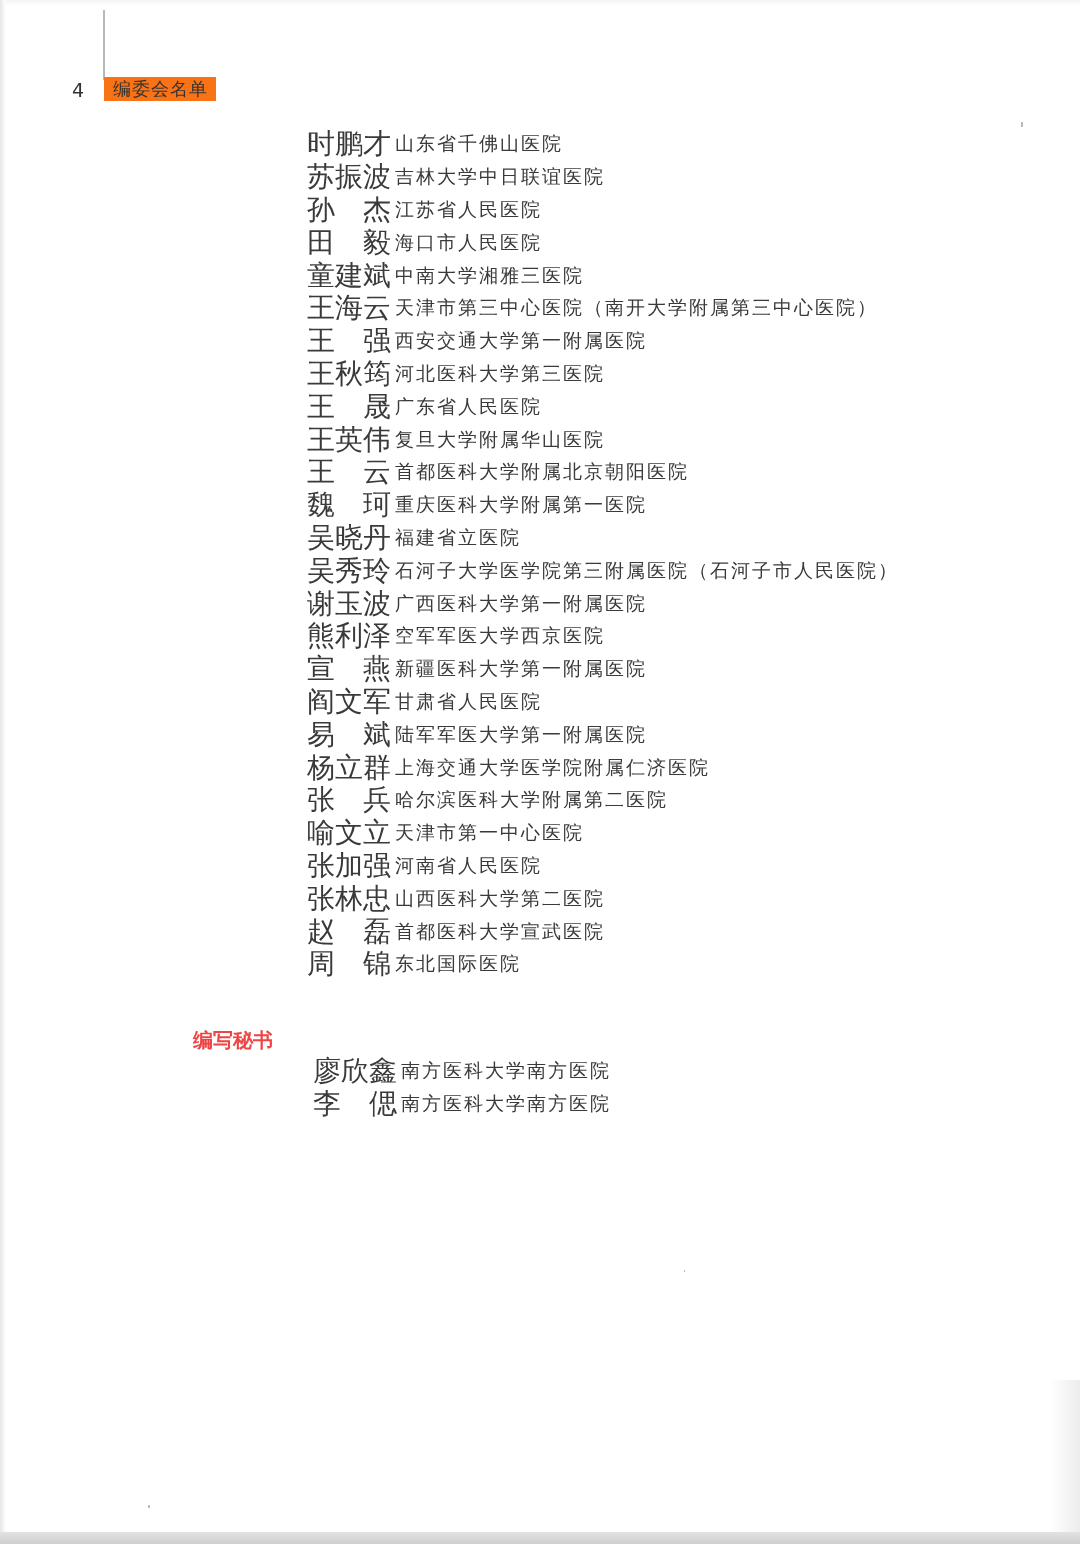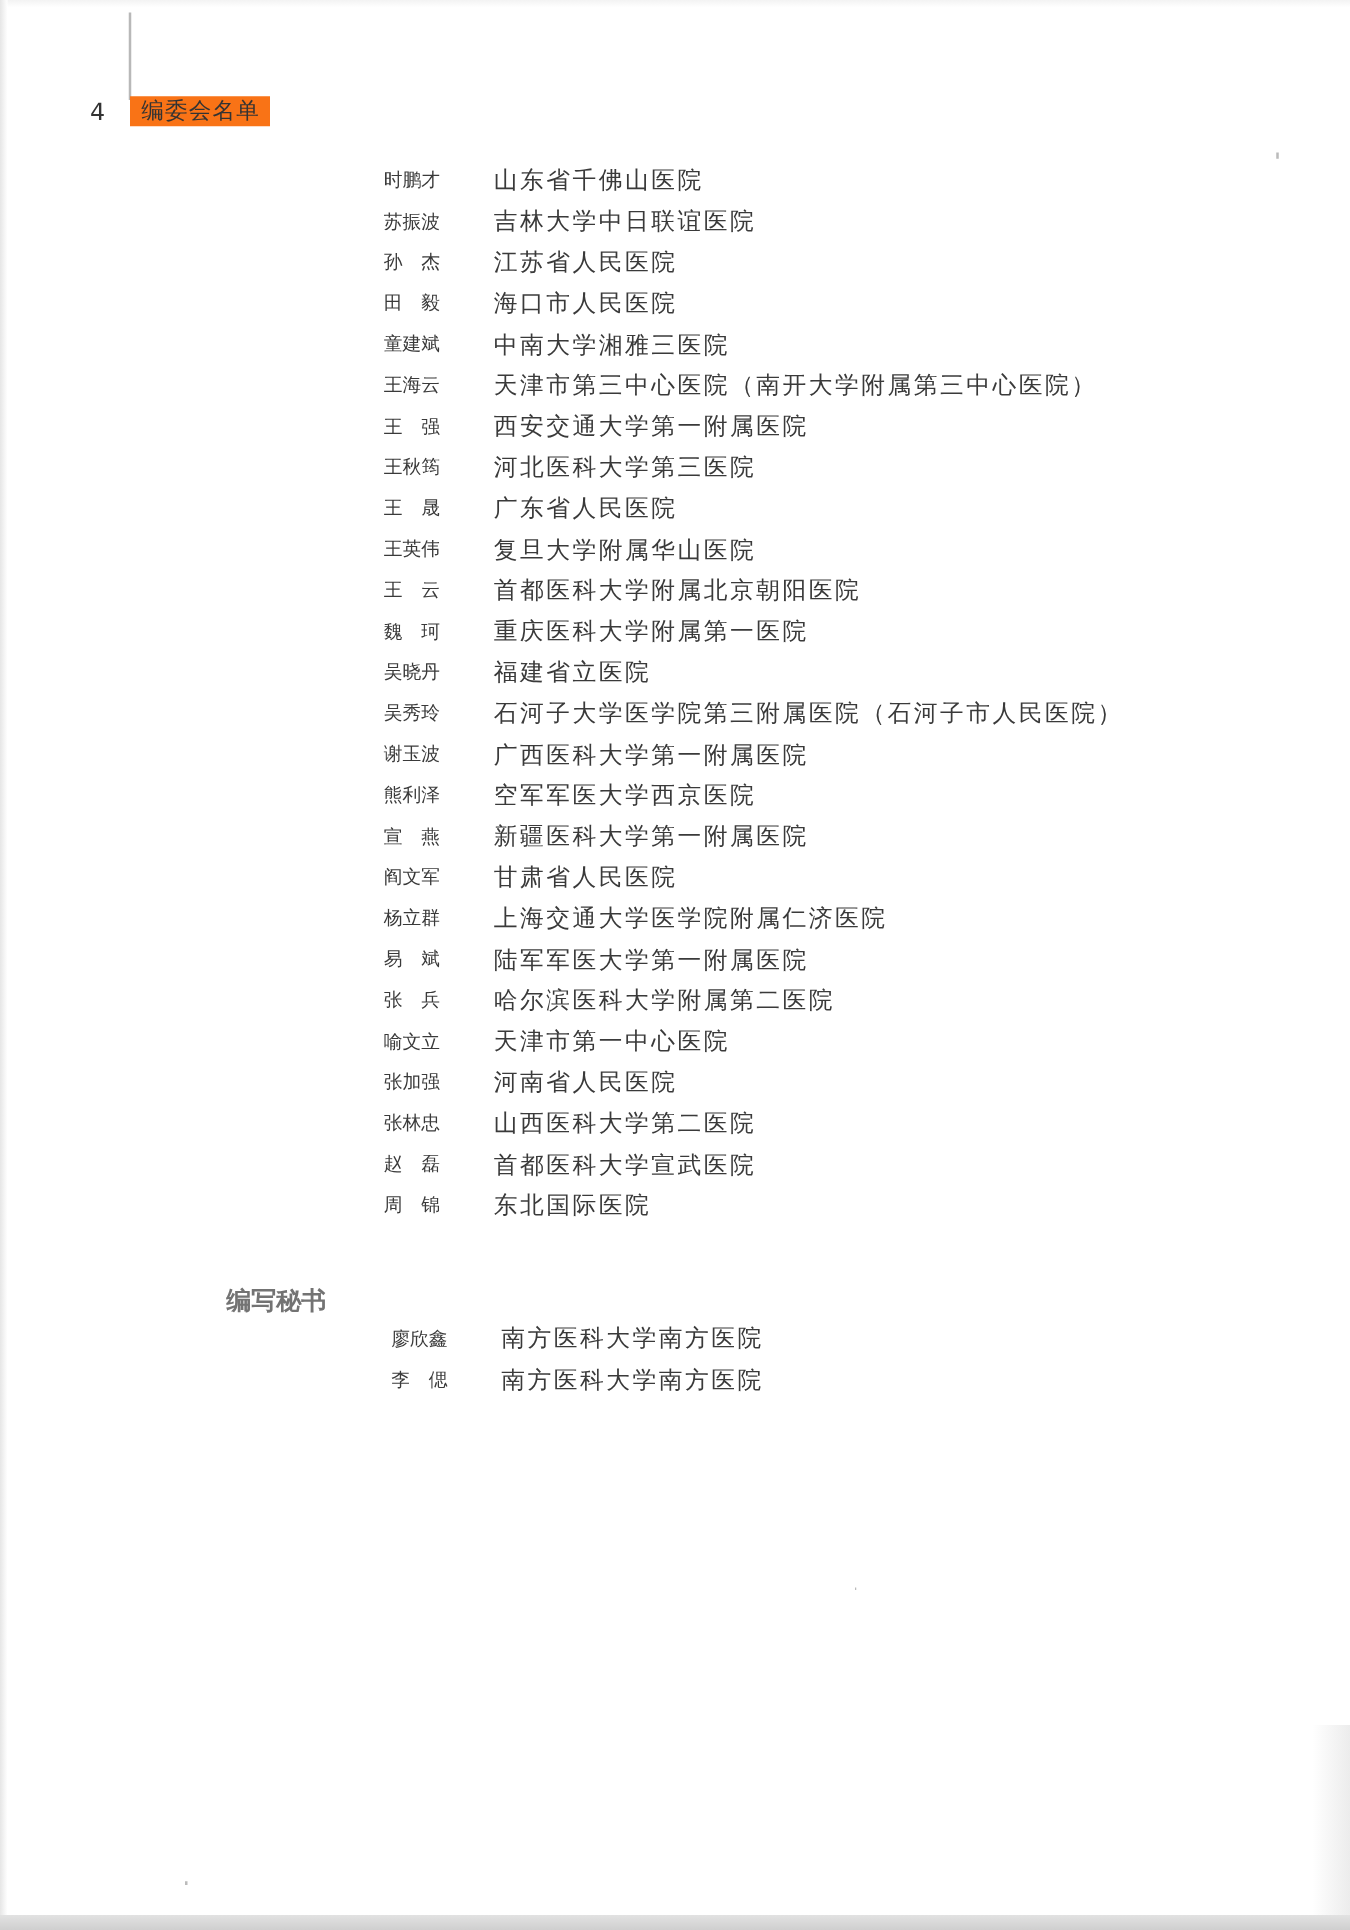--- a/index.html
+++ b/index.html
@@ -76,37 +76,37 @@
     }
     .row {
       display: flex;
       height: 32.8px;
       align-items: center;
       white-space: nowrap;
     }
     .name {
       width: 88px;
       font-family: "DejaVu Sans", sans-serif;
-      font-size: 15px;
+      font-size: 28px;
       color: #3a3a3a;
       letter-spacing: 0px;
     }
     .inst {
       font-family: "DejaVu Serif", serif;
       font-size: 19px;
       color: #3a3a3a;
       letter-spacing: 2px;
       text-align: right;
     }
     .section-heading {
       position: absolute;
-      left: 181px; top: 1027px;
+      left: 193px; top: 1027px;
       font-size: 20px;
       font-weight: bold;
-      color: #737373;
+      color: #ef4444;
       letter-spacing: 0px;
     }
     .secretary-list {
       position: absolute;
       left: 313px; top: 1055px;
     }
     .speck {
       position: absolute;
       width: 2px; height: 5px;
       background: #bbb;
@@ -192,26 +192,26 @@
       </div>
     <div class="row">
         <span class="name">宣　燕</span>
         <span class="inst">新疆医科大学第一附属医院</span>
       </div>
     <div class="row">
         <span class="name">阎文军</span>
         <span class="inst">甘肃省人民医院</span>
       </div>
     <div class="row">
+        <span class="name">易　斌</span>
+        <span class="inst">陆军军医大学第一附属医院</span>
+      </div>
+    <div class="row">
         <span class="name">杨立群</span>
         <span class="inst">上海交通大学医学院附属仁济医院</span>
-      </div>
-    <div class="row">
-        <span class="name">易　斌</span>
-        <span class="inst">陆军军医大学第一附属医院</span>
       </div>
     <div class="row">
         <span class="name">张　兵</span>
         <span class="inst">哈尔滨医科大学附属第二医院</span>
       </div>
     <div class="row">
         <span class="name">喻文立</span>
         <span class="inst">天津市第一中心医院</span>
       </div>
     <div class="row">

